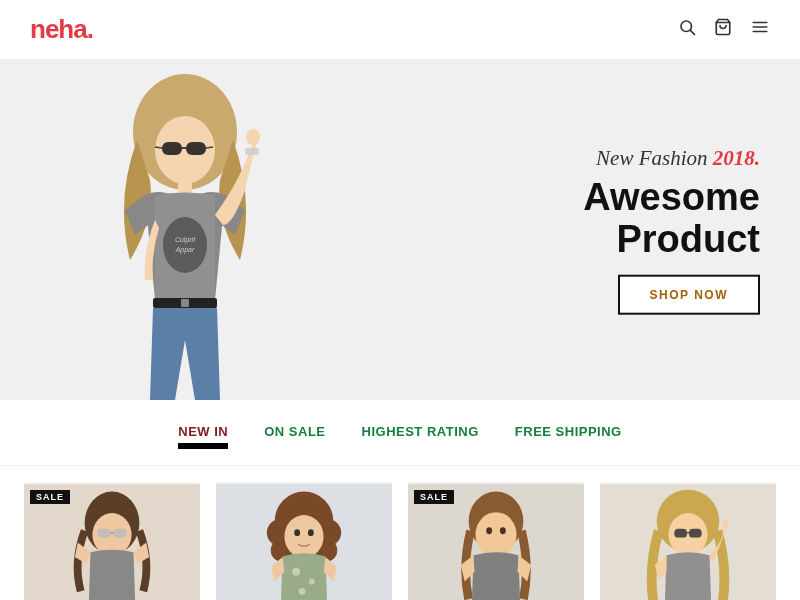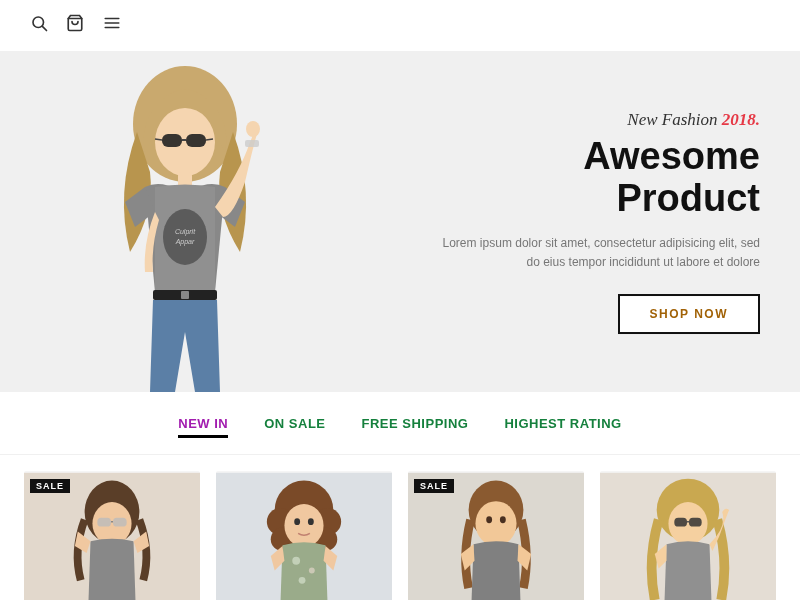--- a/index.html
+++ b/index.html
@@ -61,21 +61,21 @@
     }
     .hero-content {
       position: absolute;
       right: 40px;
       top: 50%;
       transform: translateY(-50%);
       text-align: right;
       max-width: 320px;
     }
     .hero-subtitle {
-      font-size: 17px;
+      font-size: 21px;
       color: #333;
       font-style: italic;
       font-family: Georgia, serif;
       margin-bottom: 6px;
     }
     .hero-subtitle-accent {
       color: #e63946;
       font-weight: bold;
       font-style: italic;
     }
@@ -118,22 +118,22 @@
     .tab {
       font-size: 13px;
       font-weight: 600;
       letter-spacing: 0.5px;
       color: #15803d;
       cursor: pointer;
       text-transform: uppercase;
       padding-bottom: 4px;
     }
     .tab.active {
-      color: #a21caf;
-      border-bottom: 3px solid #000000;
+      color: #7f1d1d;
+      border-bottom: 6px solid #000000;
     }
 
     
     .products-section {
       padding: 16px 24px 0;
     }
     .products-grid {
       display: grid;
       grid-template-columns: repeat(4, 1fr);
       gap: 16px;
@@ -163,20 +163,23 @@
       display: flex;
       align-items: center;
       justify-content: center;
       overflow: hidden;
     }
   </style>
 </head>
 <body>
 
 <header class="header">
+  <div class="logo">
+    <span>neha</span><span style="color:#e63946;">.</span>
+  </div>
   <div class="header-icons">
     <span class="header-icon">
       <svg width="18" height="18" viewBox="0 0 24 24" fill="none" stroke="#333" stroke-width="2.2" stroke-linecap="round">
         <circle cx="11" cy="11" r="7"></circle>
           <line x1="16.5" y1="16.5" x2="22" y2="22"></line>
       </svg>
     </span>
     <span class="header-icon">
       <svg width="18" height="18" viewBox="0 0 24 24" fill="none" stroke="#333" stroke-width="2.2" stroke-linecap="round">
         <path d="M6 2L3 6v14a2 2 0 002 2h14a2 2 0 002-2V6l-3-4z"></path>
@@ -237,31 +240,30 @@
 
       <rect x="170" y="88" width="14" height="7" rx="2" fill="#ccc" opacity="0.8"></rect>
     </svg>
   </div>
 
   <div class="hero-content">
     <div class="hero-subtitle">
       <span>New Fashion </span><span class="hero-subtitle-accent">2018.</span>
     </div>
     <h1 class="hero-title">Awesome Product</h1>
-    <p class="hero-desc">Lorem ipsum dolor sit amet, consectetur adipisicing elit, sed do eius tempor incididunt ut labore et dolore</p>
     <button class="shop-now-btn">SHOP NOW</button>
   </div>
 </section>
 
 <div class="tabs-section">
   <div class="tabs">
     <span class="tab active">NEW IN</span>
     <span class="tab">ON SALE</span>
+    <span class="tab">HIGHEST RATING</span>
     <span class="tab">FREE SHIPPING</span>
-    <span class="tab">HIGHEST RATING</span>
   </div>
 </div>
 
 <div class="products-section">
   <div class="products-grid">
 
     <div class="product-card">
       <span class="sale-badge">SALE</span>
       <div class="product-img">
         <svg viewBox="0 0 180 160" xmlns="http://www.w3.org/2000/svg" width="100%" height="100%">

